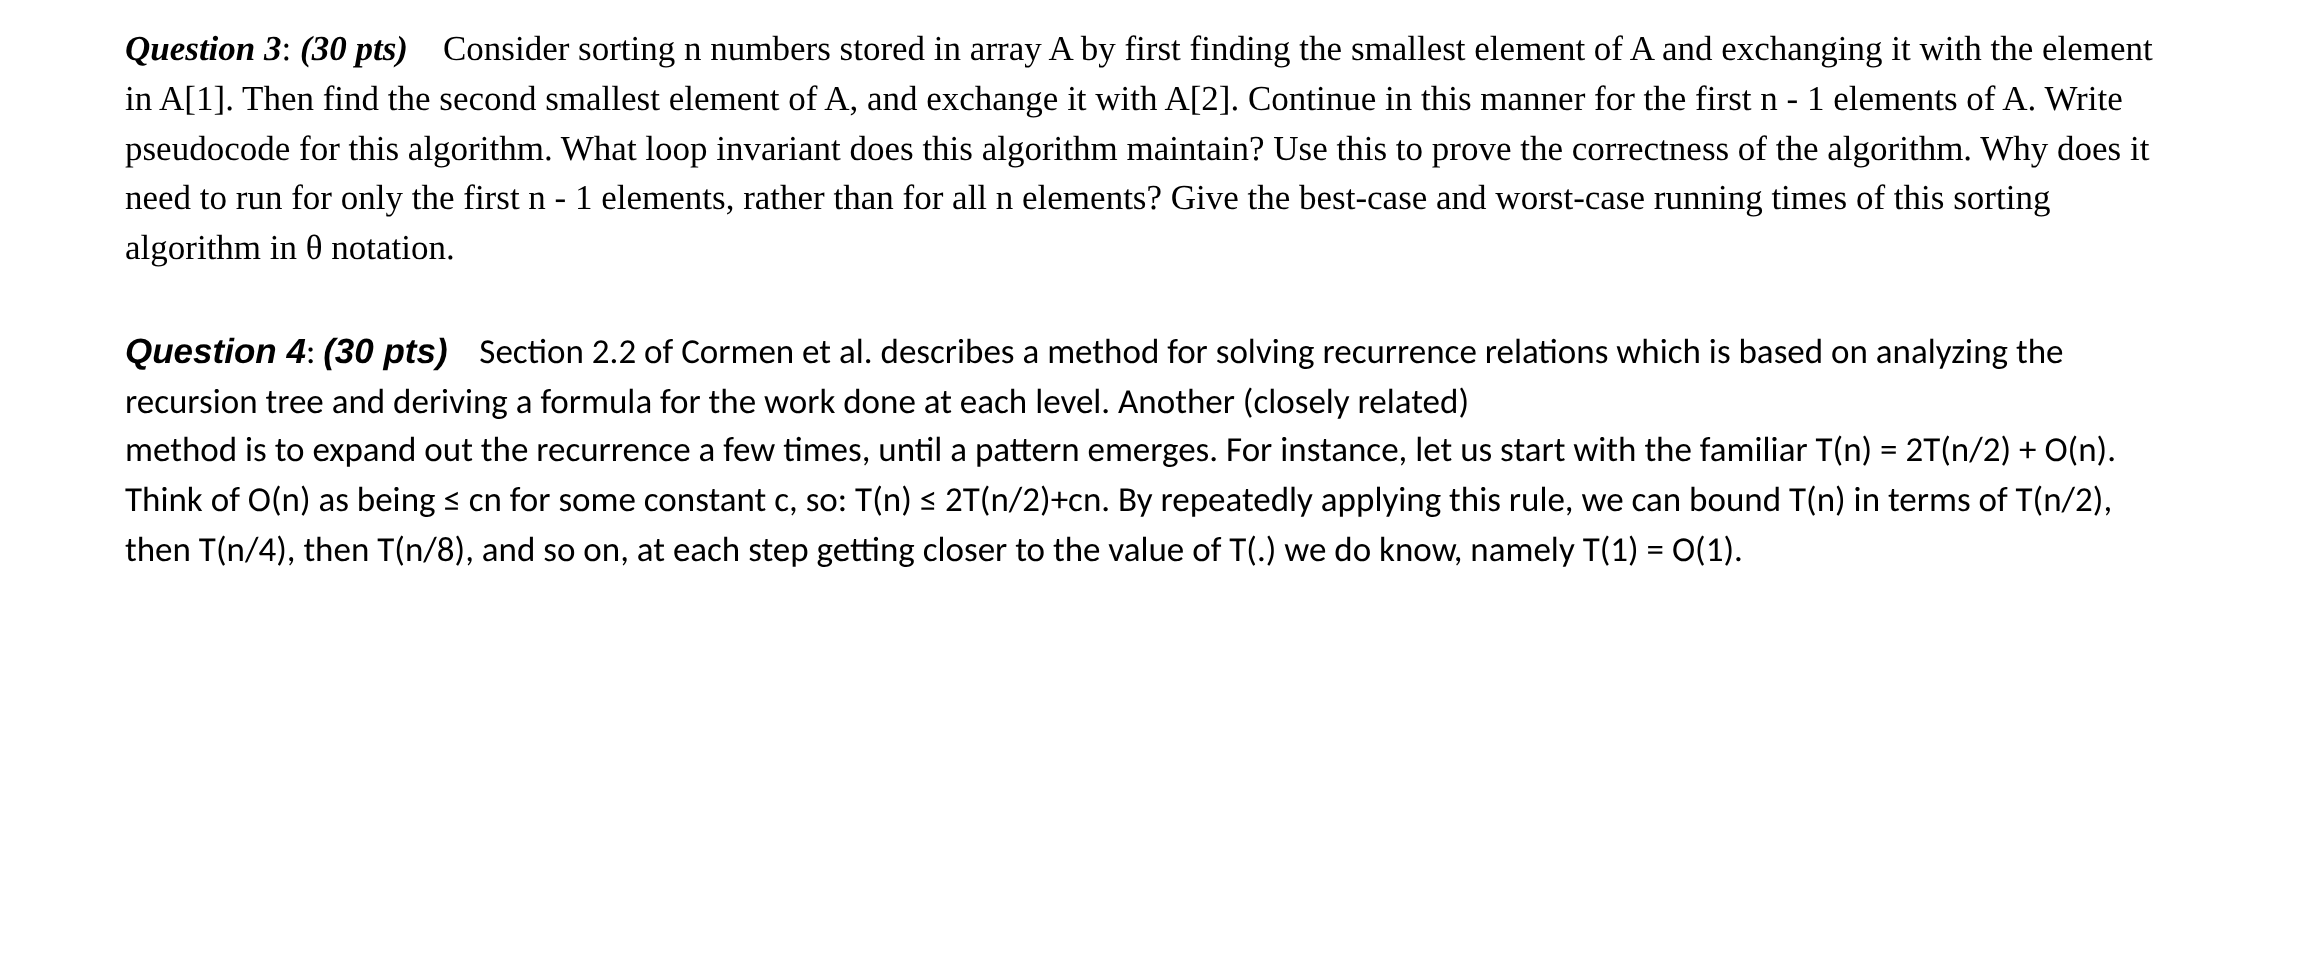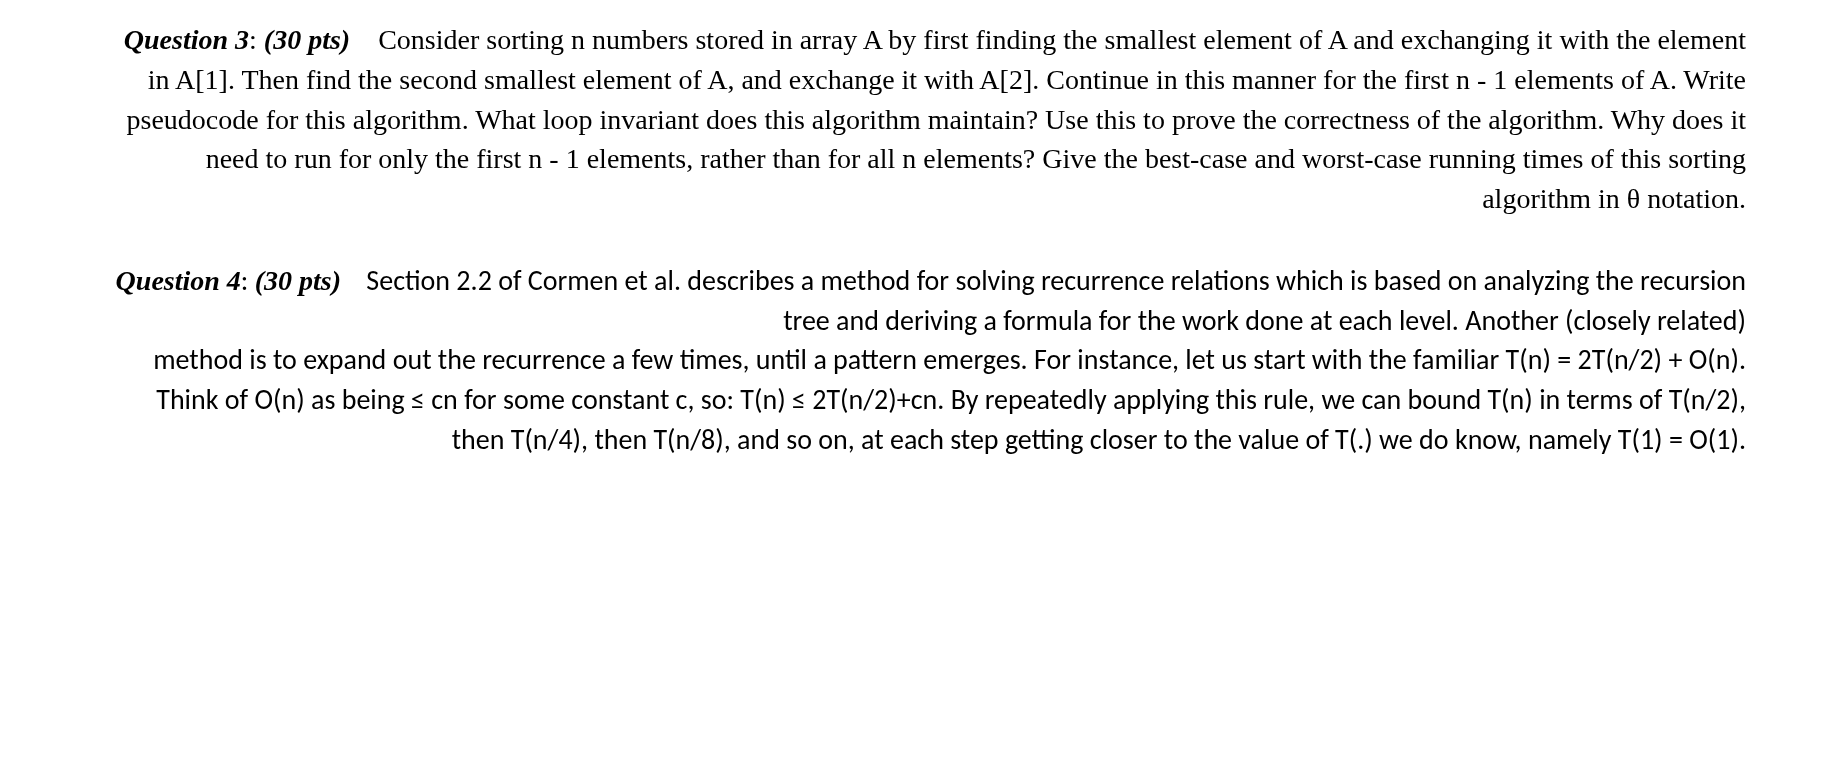--- a/index.html
+++ b/index.html
@@ -1,19 +1,18 @@
 <!DOCTYPE html>
 <html><head>
   <meta charset="utf-8">
   <style>
     * {
       margin: 0;
       padding: 0;
       box-sizing: border-box;
-      text-align: right;
     }
     body {
       background: #ffffff;
       padding: 20px 100px;
       width: 1846px;
       color: #000000;
     }
     .question-block {
       margin-bottom: 42px;
     }
@@ -31,21 +30,21 @@
     .question-label {
       font-weight: bold;
       font-style: italic;
     }
     .points {
       font-weight: bold;
       font-style: italic;
     }
     .q4 .question-label,
     .q4 .points {
-      font-family: Liberation Serif, serif;
+      font-family: Liberation Sans, sans-serif;
     }
   </style>
 </head>
 <body>
 
 <div class="question-block">
   <p class="question-text q3">
     <span class="question-label">Question 3</span><span>: </span><span class="points">(30 pts)</span><span>&nbsp;&nbsp;&nbsp;&nbsp;</span><span>Consider sorting n numbers stored in array A by first finding the smallest element of A and exchanging it with the element in A[1]. Then find the second smallest element of A, and exchange it with A[2]. Continue in this manner for the first n - 1 elements of A. Write pseudocode for this algorithm. What loop invariant does this algorithm maintain? Use this to prove the correctness of the algorithm. Why does it need to run for only the first n - 1 elements, rather than for all n elements? Give the best-case and worst-case running times of this sorting algorithm in θ notation.</span>
   </p>
 </div>

